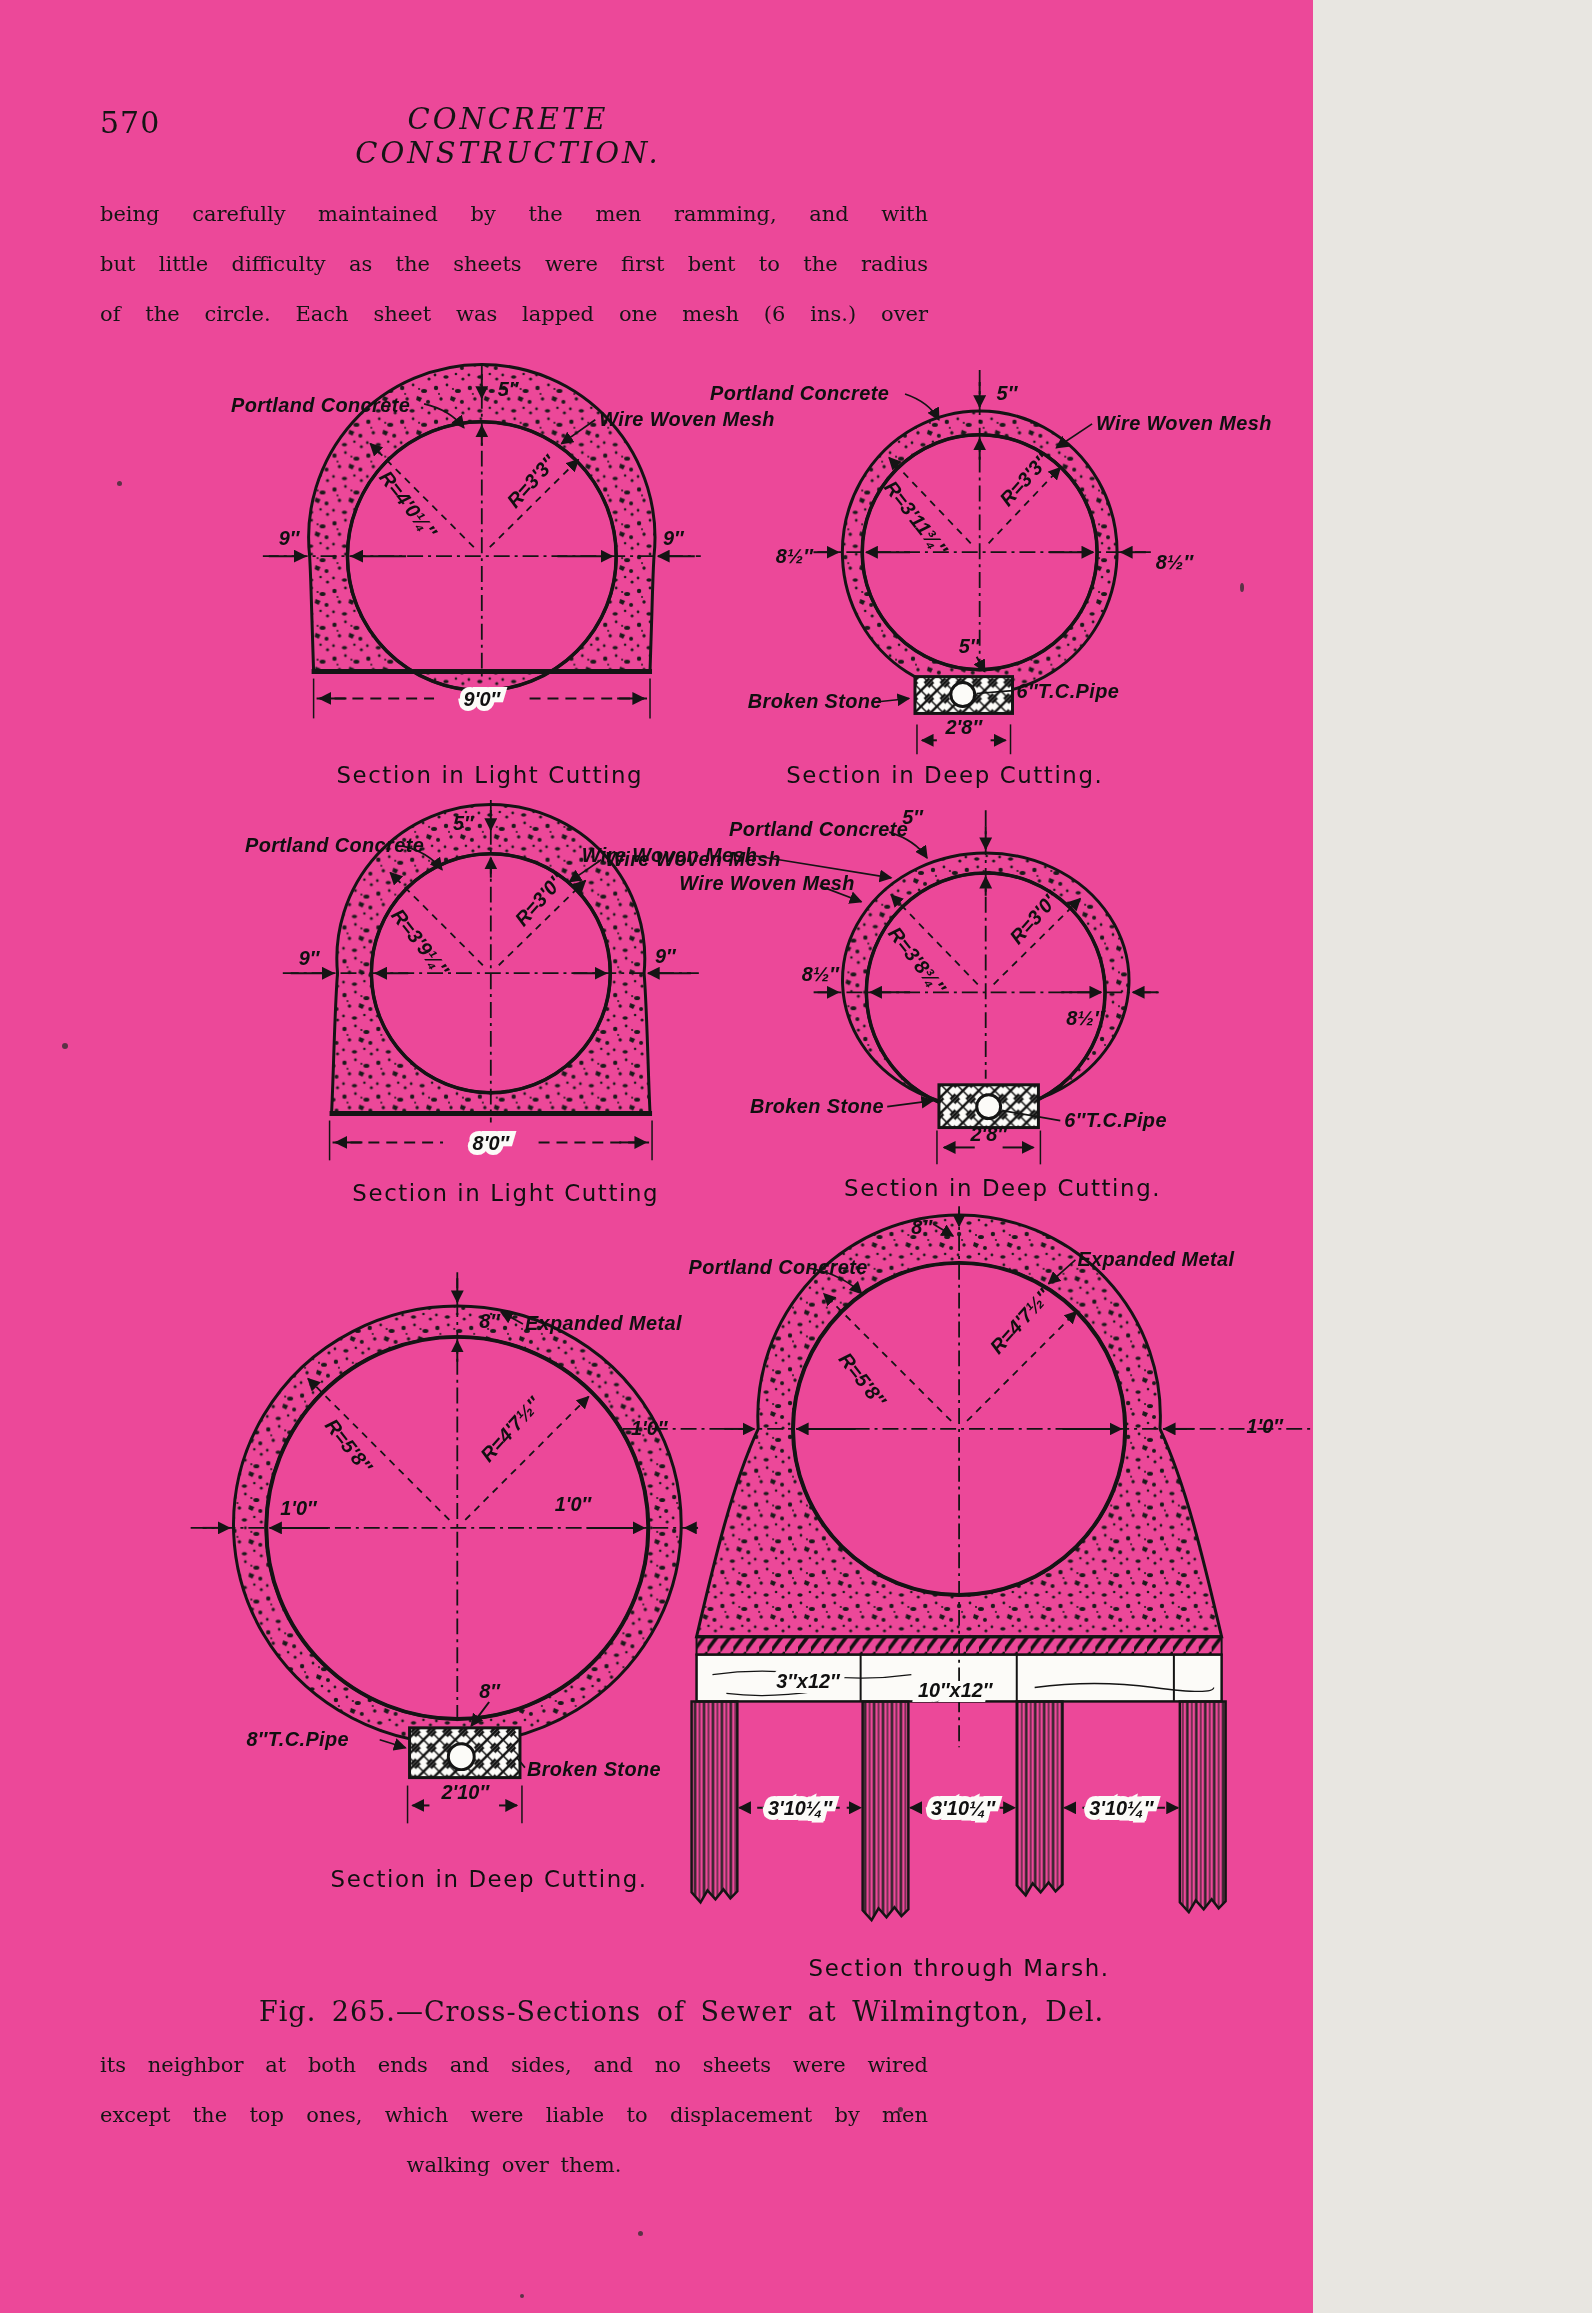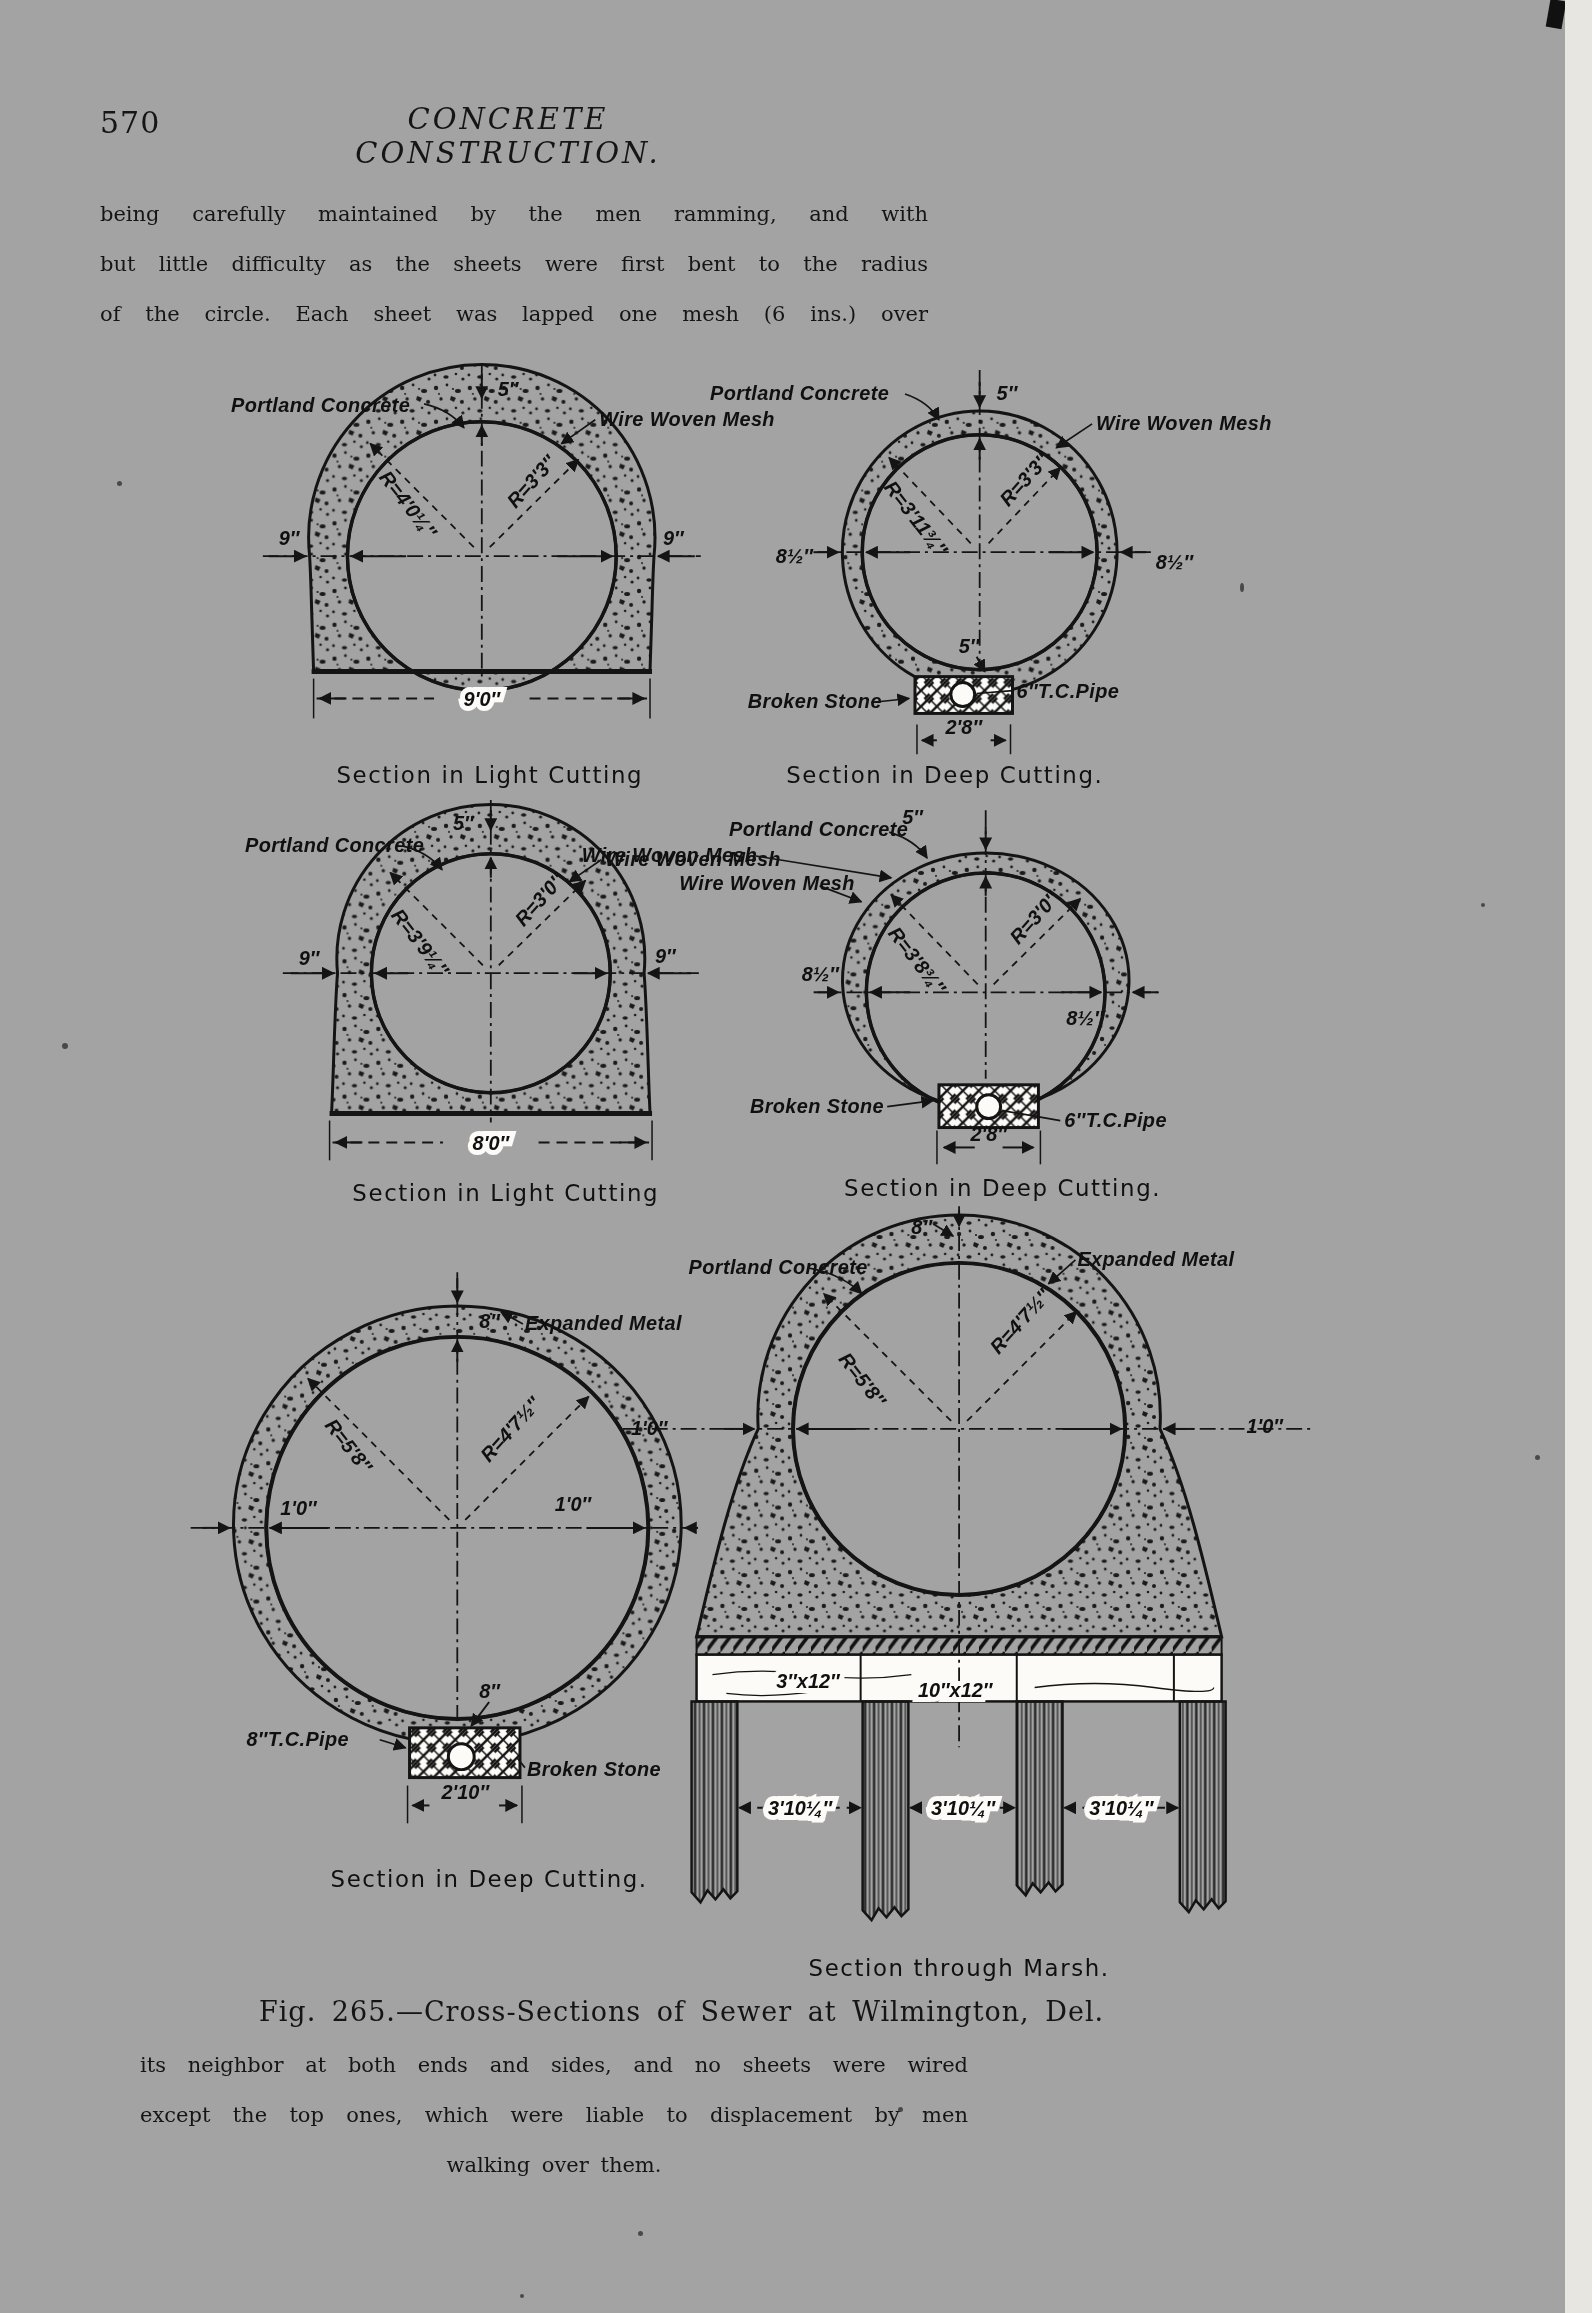--- a/index.html
+++ b/index.html
@@ -1,16 +1,16 @@
 <!DOCTYPE html>
 <html><head>
 <meta charset="utf-8">
 <style>
   html,body{margin:0;padding:0;background:#e8e6e1;}
-  .sheet{position:relative;width:1565px;height:2313px;background:#a3a3a3;color:#151515;
+  .sheet{position:relative;width:1313px;height:2313px;background:#ec4899;color:#151515;
          font-family:"DejaVu Serif",serif;overflow:hidden;}
   .abs{position:absolute;}
   .pgnum{font-size:30px;letter-spacing:1px;}
   .runtitle{font-style:italic;font-size:29px;letter-spacing:3px;word-spacing:14px;text-align:center;}
   .para{font-size:21px;line-height:50px;word-spacing:5px;}
   .jline{text-align:justify;text-align-last:justify;height:50px;}
   .nline{text-align:center;height:50px;}
   .figcap{font-size:27px;font-weight:400;text-align:left;letter-spacing:1px;word-spacing:6px;}
   svg{position:absolute;overflow:visible;}
   svg text{fill:#101010;}
@@ -297,21 +297,21 @@
     <line class="dsh2" x1="295" y1="617" x2="400" y2="617" marker-start="url(#arr)" marker-end="url(#arr)"></line>
     <line class="dsh2" x1="450" y1="617" x2="564" y2="617" marker-start="url(#arr)" marker-end="url(#arr)"></line>
     <text class="dim mid halo" x="184" y="624">3'10¼″</text>
     <text class="dim mid halo" x="348" y="624">3'10¼″</text>
     <text class="dim mid halo" x="507" y="624">3'10¼″</text>
     <text class="cap mid" x="344" y="786">Section through Marsh.</text>
   </svg>
 
   <div class="abs figcap" style="left:259px;top:1996px;width:896px;">Fig. 265.—Cross-Sections of Sewer at Wilmington, Del.</div>
 
-  <div class="abs para" style="left:100px;top:2040px;width:828px;margin-left:40px;">
+  <div class="abs para" style="left:100px;top:2040px;width:828px;">
     <div class="jline">its neighbor at both ends and sides, and no sheets were wired</div>
     <div class="jline">except the top ones, which were liable to displacement by men</div>
     <div class="nline">walking over them.</div>
   </div>
 
   <div class="abs" style="left:1548px;top:0;width:16px;height:28px;background:#111;transform:rotate(10deg);"></div>
   <div class="abs" style="left:1572px;top:101px;width:5px;height:64px;background:#222;"></div>
   <div class="speck" style="left:117px;top:481px;width:5px;height:5px;"></div>
   <div class="speck" style="left:62px;top:1043px;width:6px;height:6px;"></div>
   <div class="speck" style="left:1481px;top:903px;width:4px;height:4px;"></div>

